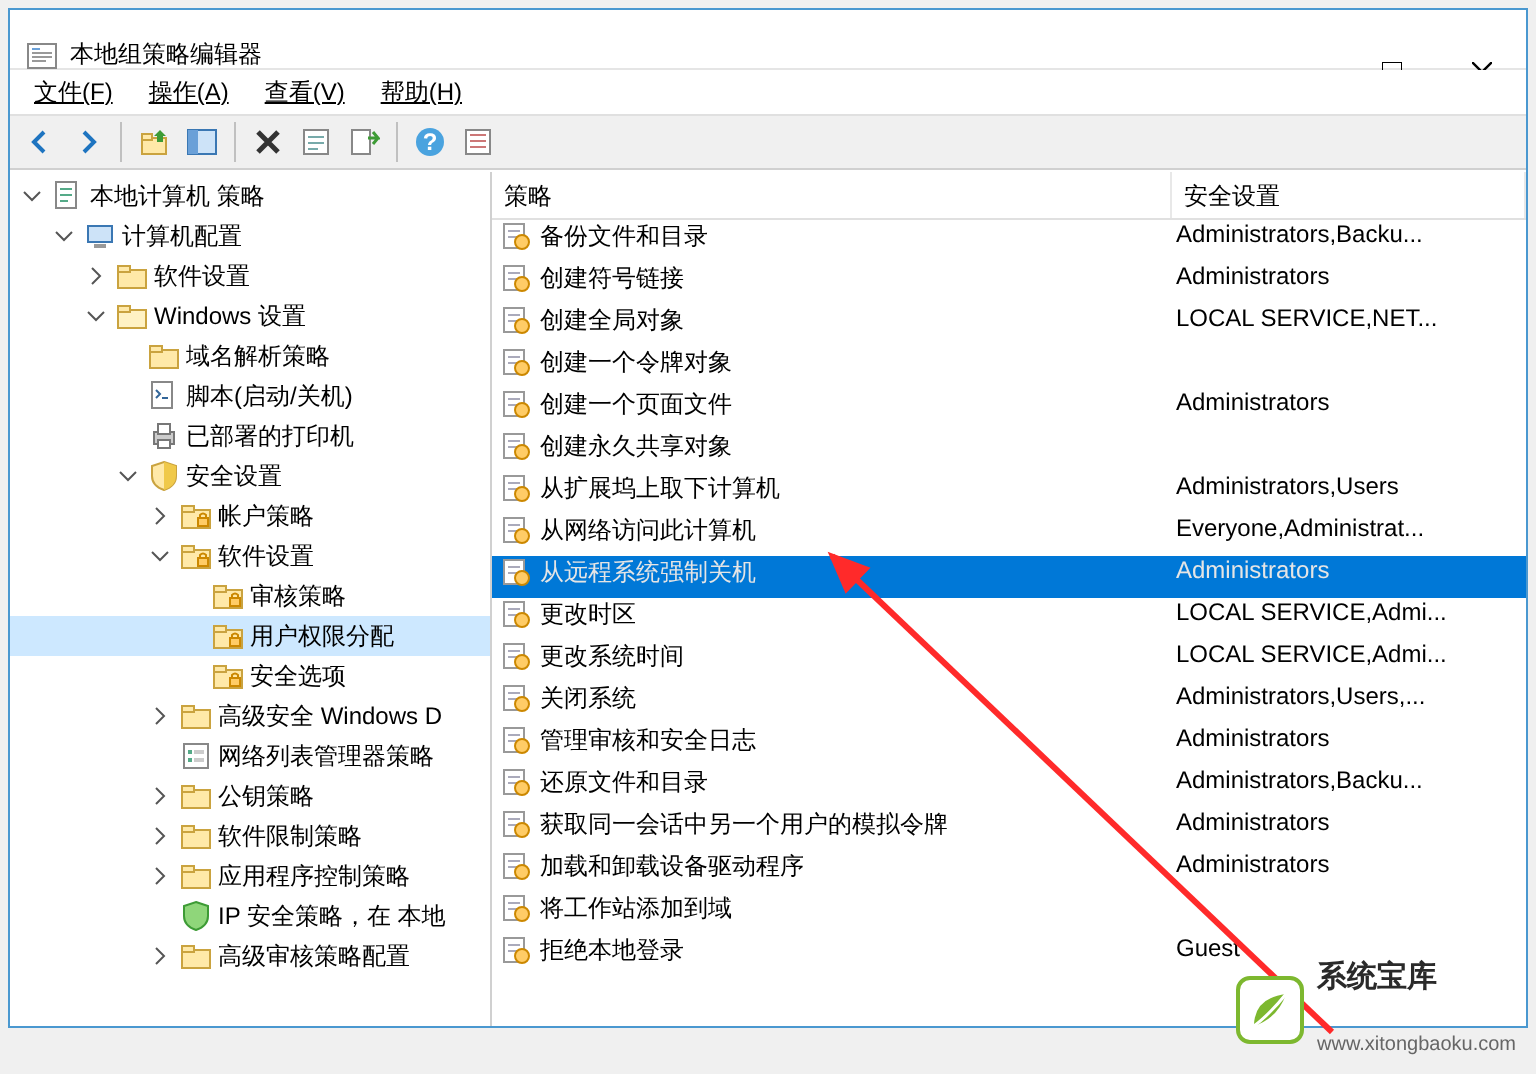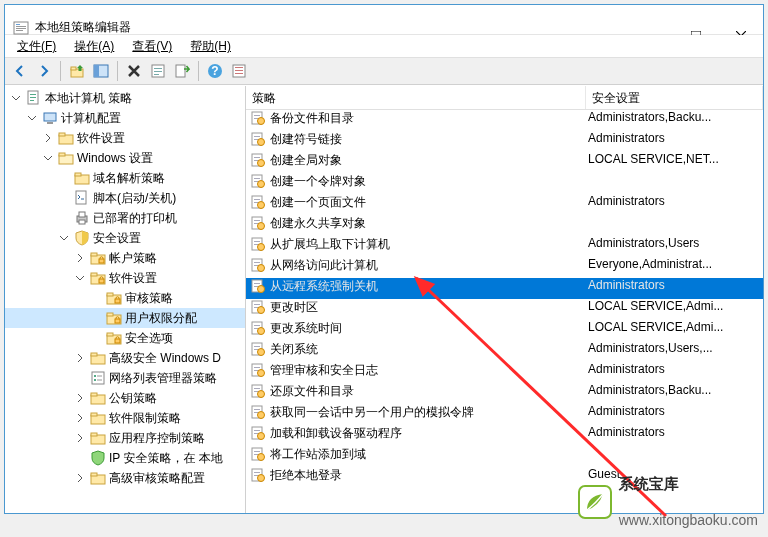--- a/index.html
+++ b/index.html
@@ -35,21 +35,21 @@
 .row .c1 { width: 318px; overflow: hidden; text-overflow: ellipsis; }
 .row .c2 { flex: 1; overflow: hidden; text-overflow: ellipsis; }
 .tree-node { display: flex; align-items: center; height: 20px; padding-left: 4px; cursor: default; white-space: nowrap; }
 .tree-node.sel { background: #cde8ff; }
 .tree-node .exp { width: 14px; height: 14px; display: inline-flex; align-items: center; justify-content: center; color: #555; font-size: 10px; cursor: pointer; flex-shrink: 0; }
 .tree-node .ind { display: inline-block; flex-shrink: 0; }
 .tree-node .nicon { width: 16px; height: 16px; margin: 0 3px; flex-shrink: 0; display: inline-flex; align-items: center; justify-content: center; }
 .watermark { position: absolute; right: 10px; bottom: 8px; display: flex; align-items: center; gap: 6px; }
 .watermark-text { text-align: left; line-height: 1.2; }
 .watermark-text .t1 { font-size: 15px; font-weight: bold; color: #2a2a2a; }
-.watermark-text .t2 { font-size: 14px; color: #666; margin-top: 19px; }
+.watermark-text .t2 { font-size: 10px; color: #666; margin-top: 19px; }
 svg { display: block; }
 .arrow-overlay { position: absolute; pointer-events: none; }
 </style>
 </head>
 <body>
 
 <div class="window">
   <div class="titlebar">
     <span class="icon">
       <svg width="16" height="16" viewBox="0 0 16 16">

